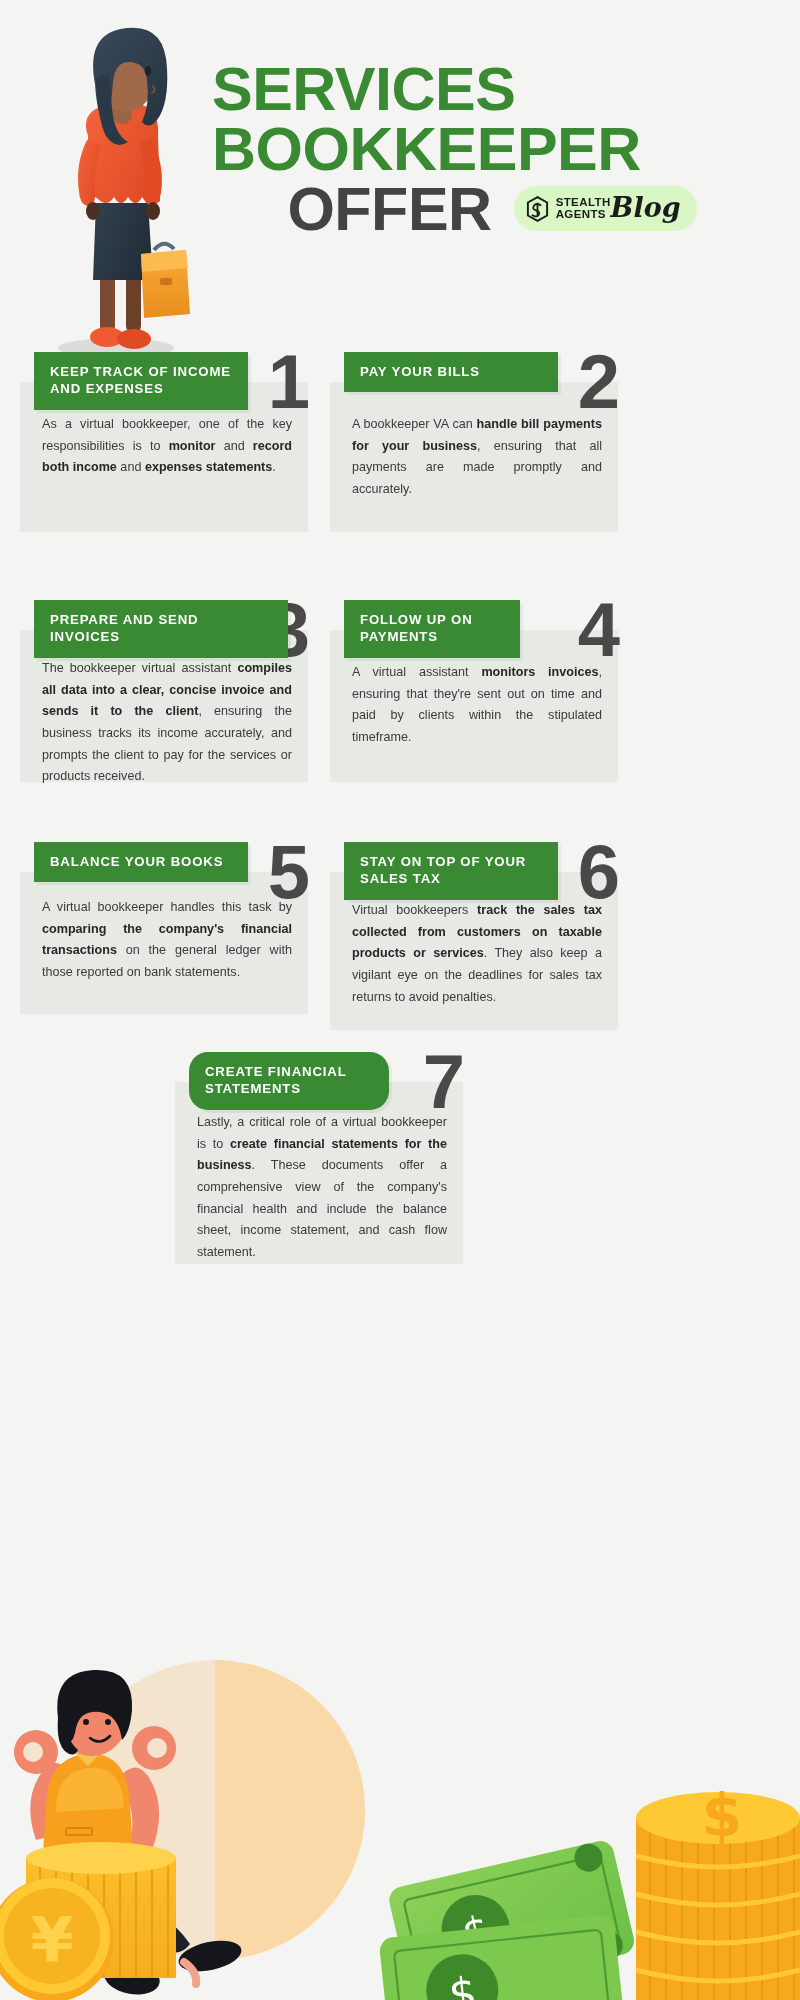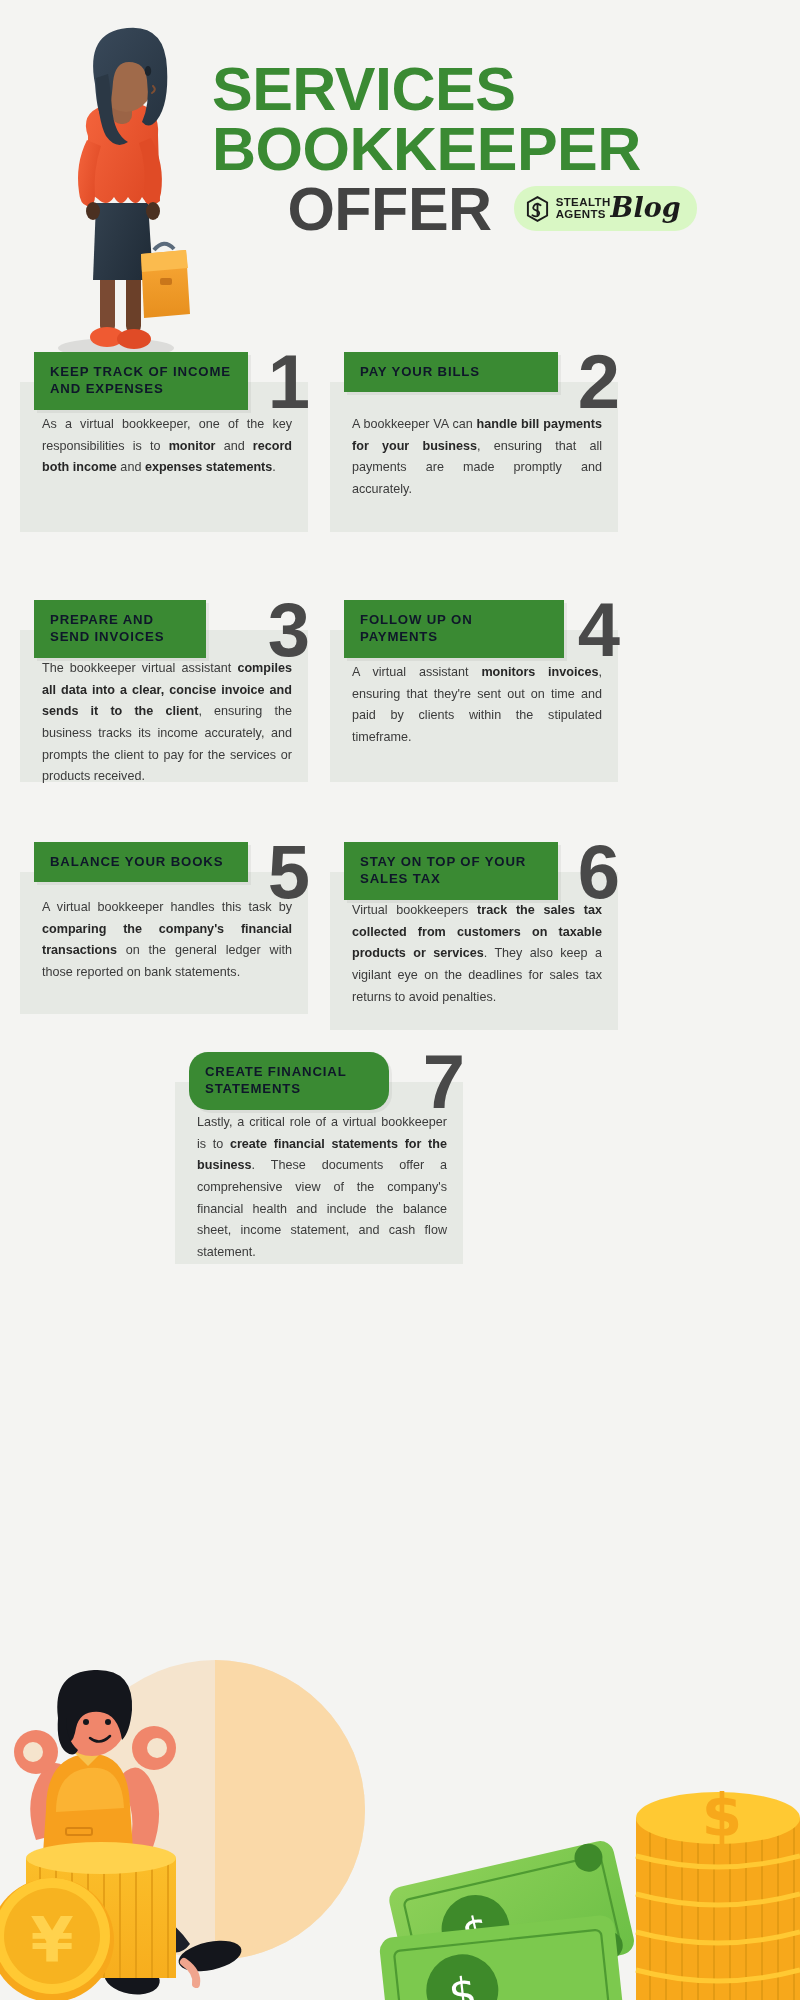--- a/index.html
+++ b/index.html
@@ -71,21 +71,21 @@
     left: 0;
     top: 30px;
     width: 100%;
     background: #e6e9e4;
   }
   .card-head {
     position: absolute;
     left: 14px;
     top: 0;
     background: #3a8a33;
-    color: #0f172a;
+    color: #ffffff;
     padding: 11px 16px 12px 16px;
     font-size: 13.2px;
     font-weight: 800;
     letter-spacing: 0.85px;
     line-height: 1.32;
     text-transform: uppercase;
     z-index: 3;
     box-shadow: 3px 3px 0 rgba(0,0,0,0.05);
   }
   .card-num {
@@ -214,28 +214,28 @@
   <div class="card" style="left:330px; top:352px; width:288px; height:180px;">
     <div class="card-shadowbox" style="height:150px;"></div>
     <div class="card-num" style="right:-2px;">2</div>
     <div class="card-head" style="width:214px;">PAY YOUR BILLS</div>
     <div class="card-body" style="top:62px; width:250px;">A bookkeeper VA can <b>handle bill payments for your business</b>, ensuring that all payments are made promptly and accurately.</div>
   </div>
 
   <div class="card" style="left:20px; top:600px; width:288px; height:190px;">
     <div class="card-shadowbox" style="height:152px;"></div>
     <div class="card-num" style="right:-2px;">3</div>
-    <div class="card-head" style="width:172px;">PREPARE AND SEND INVOICES</div>
+    <div class="card-head" style="width:254px;">PREPARE AND SEND INVOICES</div>
     <div class="card-body" style="top:58px; width:250px;">The bookkeeper virtual assistant <b>compiles all data into a clear, concise invoice and sends it to the client</b>, ensuring the business tracks its income accurately, and prompts the client to pay for the services or products received.</div>
   </div>
 
   <div class="card" style="left:330px; top:600px; width:288px; height:190px;">
     <div class="card-shadowbox" style="height:152px;"></div>
     <div class="card-num" style="right:-2px;">4</div>
-    <div class="card-head" style="width:220px;">FOLLOW UP ON PAYMENTS</div>
+    <div class="card-head" style="width:176px;">FOLLOW UP ON PAYMENTS</div>
     <div class="card-body" style="top:62px; width:250px;">A virtual assistant <b>monitors invoices</b>, ensuring that they're sent out on time and paid by clients within the stipulated timeframe.</div>
   </div>
 
   <div class="card" style="left:20px; top:842px; width:288px; height:175px;">
     <div class="card-shadowbox" style="height:142px;"></div>
     <div class="card-num" style="right:-2px;">5</div>
     <div class="card-head" style="width:214px;">BALANCE YOUR BOOKS</div>
     <div class="card-body" style="top:55px; width:250px;">A virtual bookkeeper handles this task by <b>comparing the company's financial transactions</b> on the general ledger with those reported on bank statements.</div>
   </div>
 

